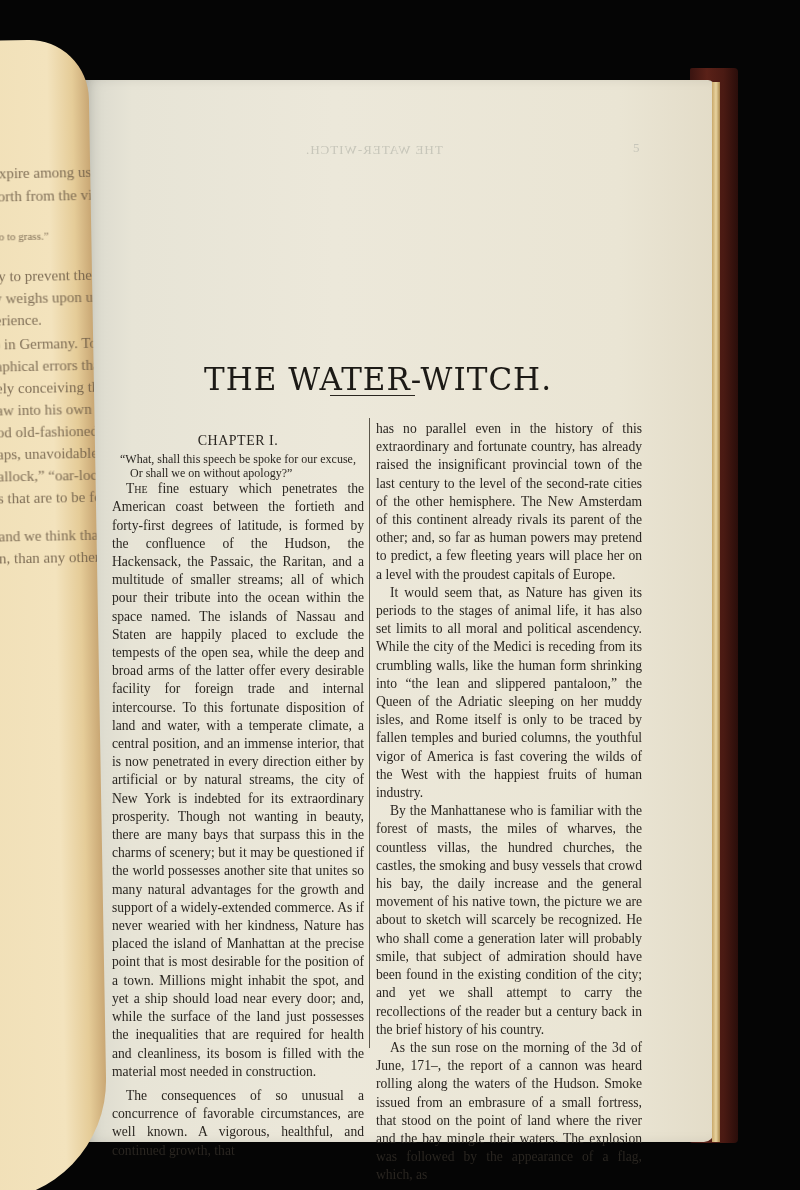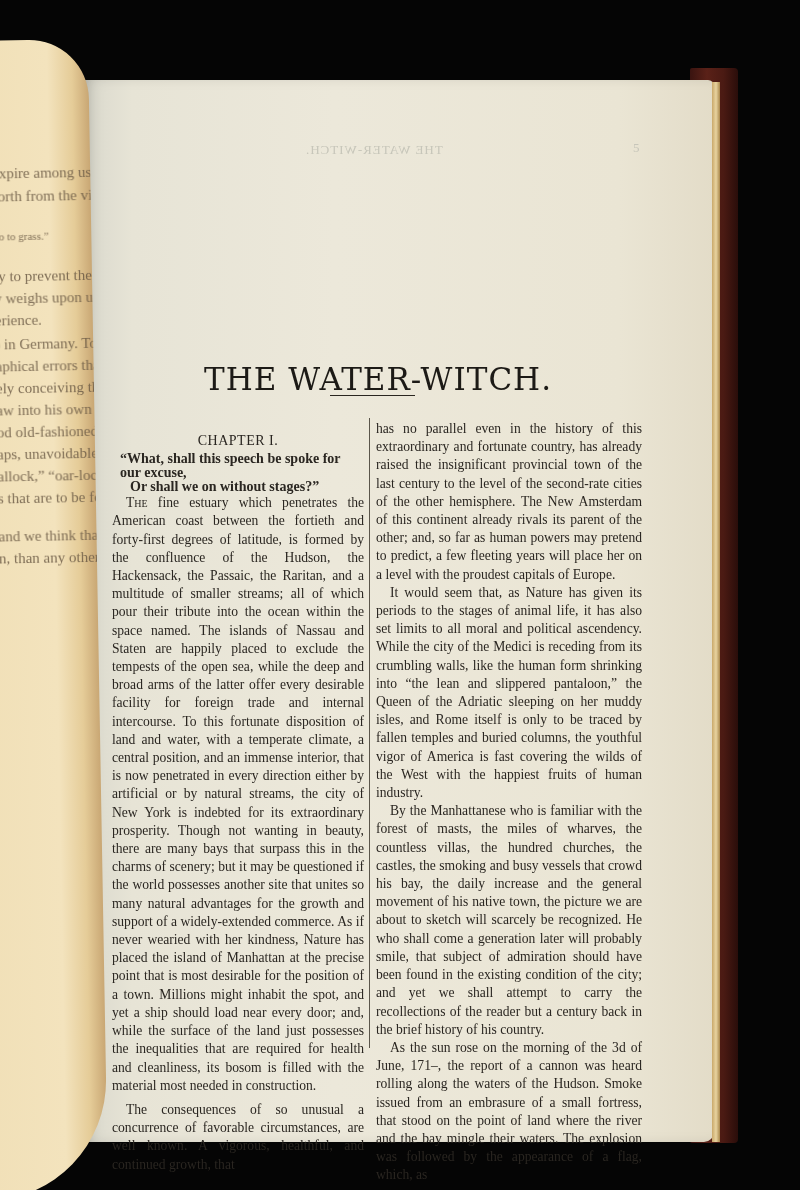--- a/index.html
+++ b/index.html
@@ -50,21 +50,21 @@
   .col {
     position:absolute; color:#2a2621; font-size:13.6px; line-height:18.2px;
     text-align:justify;
   }
   .col p { margin:0; }
   .col p.indent { text-indent:14px; }
   .col-left { left:112px; top:432px; width:252px; }
   .col-right { left:376px; top:420px; width:266px; }
   .col-divider { position:absolute; left:369px; top:418px; width:1px; height:630px; background:#5a554a; }
   .chapter { text-align:center; font-size:14px; letter-spacing:0.5px; margin-bottom:2px; }
-  .epigraph { font-size:14px; line-height:14px; text-align:left; padding-left:8px;font-weight:bold; }
+  .epigraph { font-size:12px; line-height:14px; text-align:left; padding-left:8px; }
   .epi-src { font-size:11px; text-align:right; font-variant:small-caps; margin-bottom:14px; }
   .sc { font-variant:small-caps; }
 </style>
 </head>
 <body>
 
 <div class="cover"></div>
 <div class="right-page"></div>
 <div class="page-edge"></div>
 
@@ -89,21 +89,21 @@
 
 <div class="ghost-header">THE WATER-WITCH.</div>
 <div class="ghost-num">5</div>
 
 <h1 class="title">THE WATER-WITCH.</h1>
 <div class="title-rule"></div>
 
 <div class="col col-left">
   <div class="chapter">CHAPTER I.</div>
   <div class="epigraph">“What, shall this speech be spoke for our excuse,</div>
-  <div class="epigraph" style="padding-left:18px">Or shall we on without stages?”</div>
+  <div class="epigraph" style="padding-left:18px">Or shall we on without apology?”</div>
   <p class="indent"><span class="sc">The</span><span> fine estuary which penetrates the American coast between the fortieth and forty-first degrees of latitude, is formed by the confluence of the Hudson, the Hackensack, the Passaic, the Raritan, and a multitude of smaller streams; all of which pour their tribute into the ocean within the space named. The islands of Nassau and Staten are happily placed to exclude the tempests of the open sea, while the deep and broad arms of the latter offer every desirable facility for foreign trade and internal intercourse. To this fortunate disposition of land and water, with a temperate climate, a central position, and an immense interior, that is now penetrated in every direction either by artificial or by natural streams, the city of New York is indebted for its extraordinary prosperity. Though not wanting in beauty, there are many bays that surpass this in the charms of scenery; but it may be questioned if the world possesses another site that unites so many natural advantages for the growth and support of a widely-extended commerce. As if never wearied with her kindness, Nature has placed the island of Manhattan at the precise point that is most desirable for the position of a town. Millions might inhabit the spot, and yet a ship should load near every door; and, while the surface of the land just possesses the inequalities that are required for health and cleanliness, its bosom is filled with the material most needed in construction.</span></p>
   <p class="indent" style="margin-top:6px">The consequences of so unusual a concurrence of favorable circumstances, are well known. A vigorous, healthful, and continued growth, that</p>
 </div>
 
 <div class="col-divider"></div>
 
 <div class="col col-right">
   <p>has no parallel even in the history of this extraordinary and fortunate country, has already raised the insignificant provincial town of the last century to the level of the second-rate cities of the other hemisphere. The New Amsterdam of this continent already rivals its parent of the other; and, so far as human powers may pretend to predict, a few fleeting years will place her on a level with the proudest capitals of Europe.</p>
   <p class="indent">It would seem that, as Nature has given its periods to the stages of animal life, it has also set limits to all moral and political ascendency. While the city of the Medici is receding from its crumbling walls, like the human form shrinking into “the lean and slippered pantaloon,” the Queen of the Adriatic sleeping on her muddy isles, and Rome itself is only to be traced by fallen temples and buried columns, the youthful vigor of America is fast covering the wilds of the West with the happiest fruits of human industry.</p>
   <p class="indent">By the Manhattanese who is familiar with the forest of masts, the miles of wharves, the countless villas, the hundred churches, the castles, the smoking and busy vessels that crowd his bay, the daily increase and the general movement of his native town, the picture we are about to sketch will scarcely be recognized. He who shall come a generation later will probably smile, that subject of admiration should have been found in the existing condition of the city; and yet we shall attempt to carry the recollections of the reader but a century back in the brief history of his country.</p>

